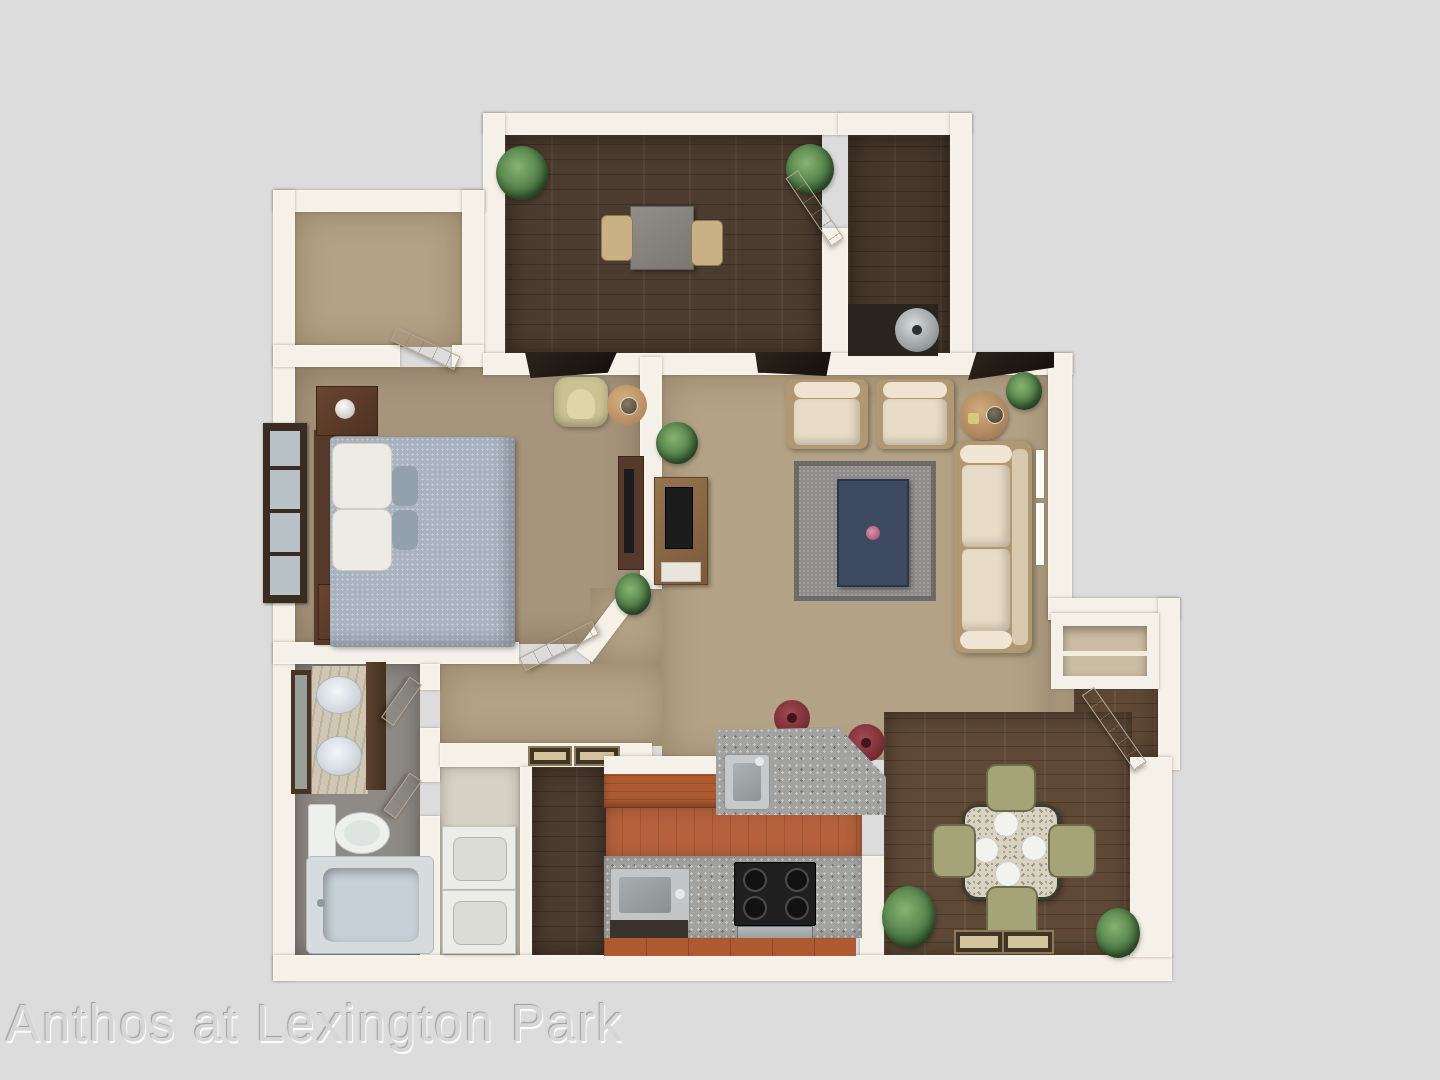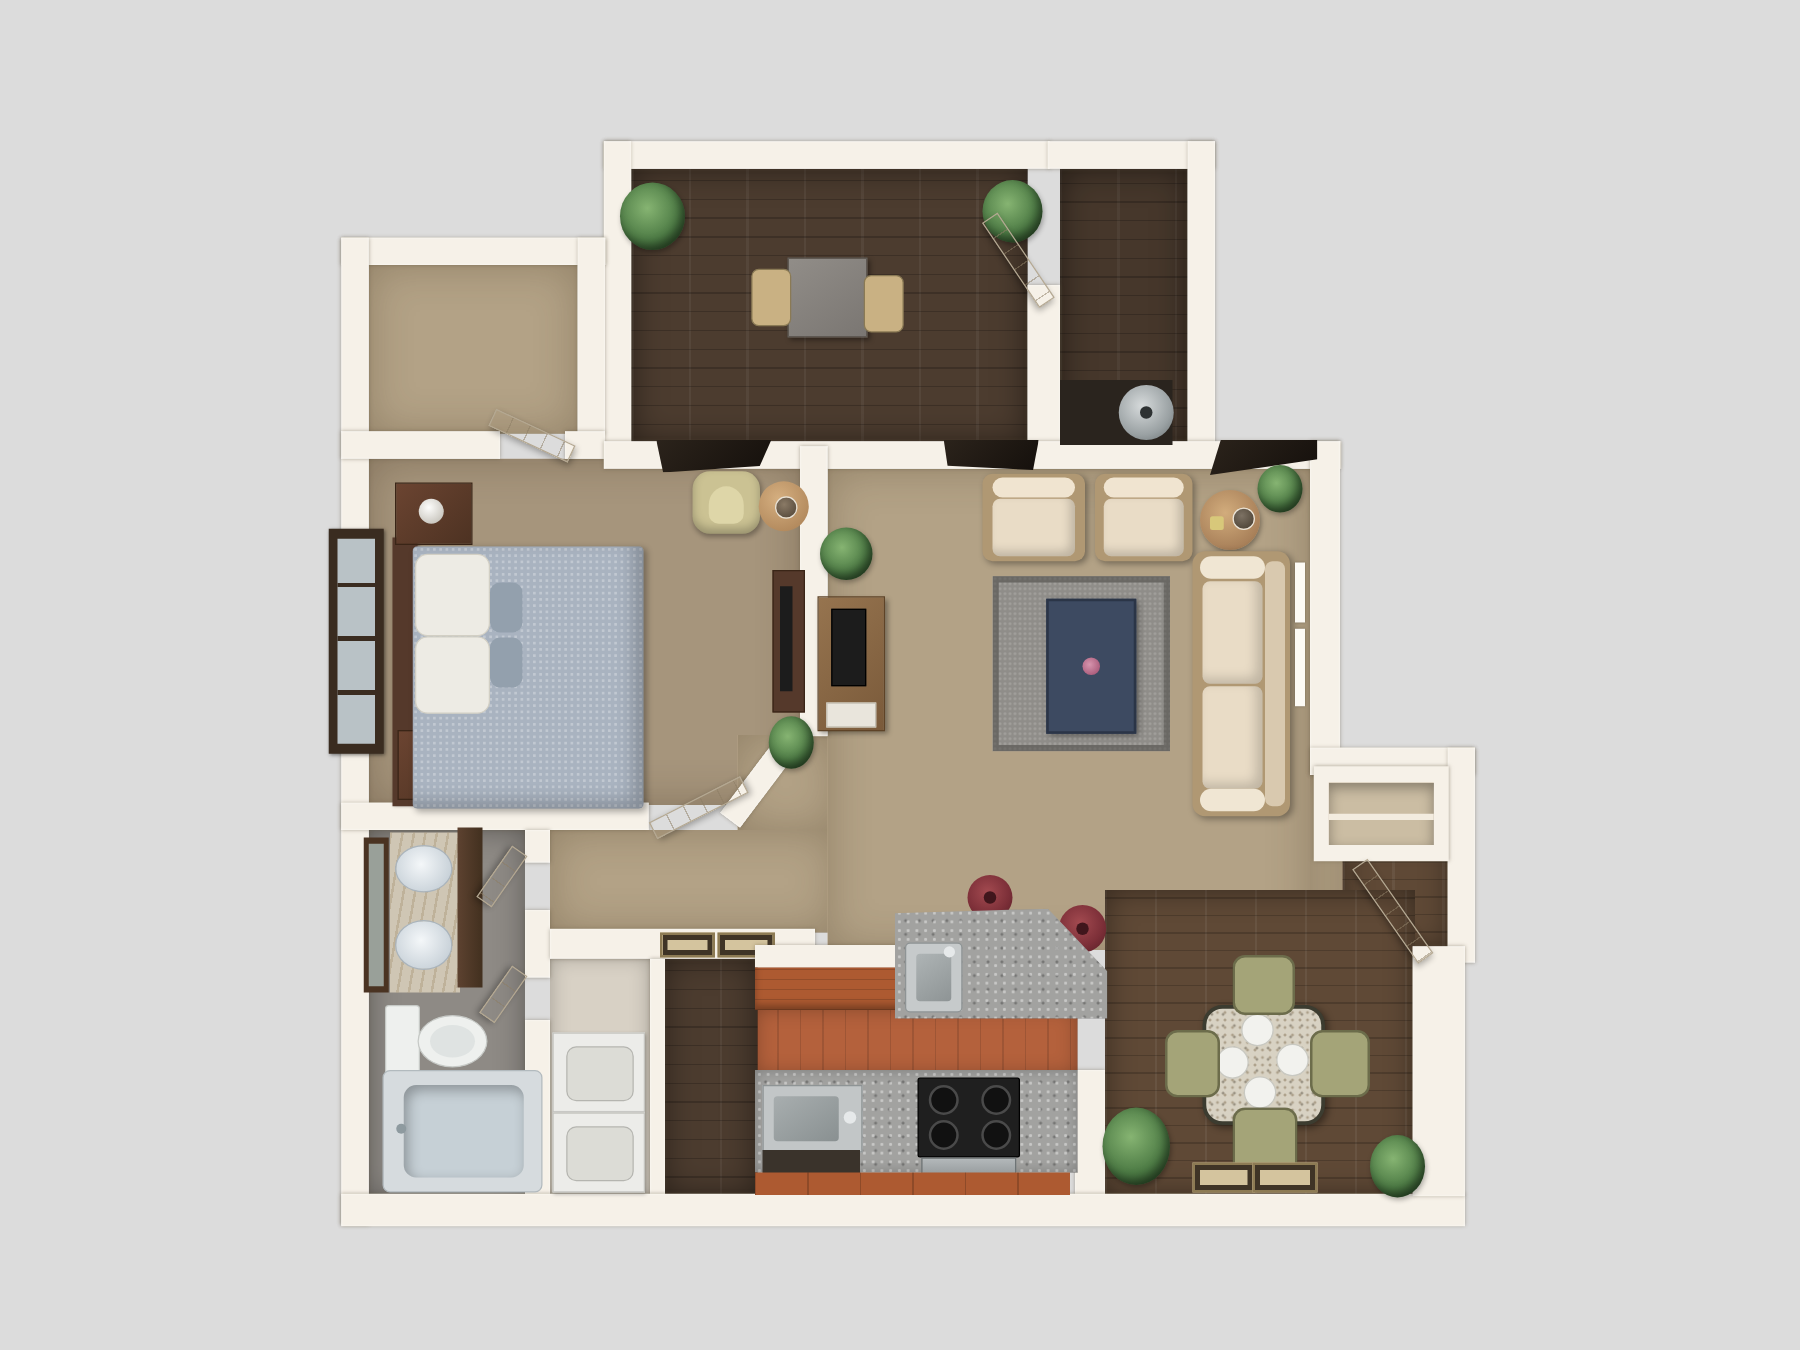--- a/index.html
+++ b/index.html
@@ -256,14 +256,15 @@
     <div class="abs" style="left:10px;top:10px;width:52px;height:42px;background:#dcdcd6;border:1px solid #b5b5b0;border-radius:8px"></div>
   </div>
 
   <div class="door" style="left:397px;top:327px;width:68px;transform:rotate(25deg)"></div>
   <div class="door" style="left:798px;top:170px;width:80px;transform:rotate(56deg)"></div>
   <div class="door" style="left:519px;top:658px;width:80px;transform:rotate(-27deg)"></div>
   <div class="door" style="left:422px;top:685px;width:48px;transform:rotate(125deg)"></div>
   <div class="door" style="left:422px;top:781px;width:44px;transform:rotate(125deg)"></div>
   <div class="door" style="left:1094px;top:687px;width:90px;transform:rotate(55deg)"></div>
 
+  <div class="watermark" style="left:6px;top:994px">Anthos at Lexington Park</div>
 
 </div>
 
 </body></html>

